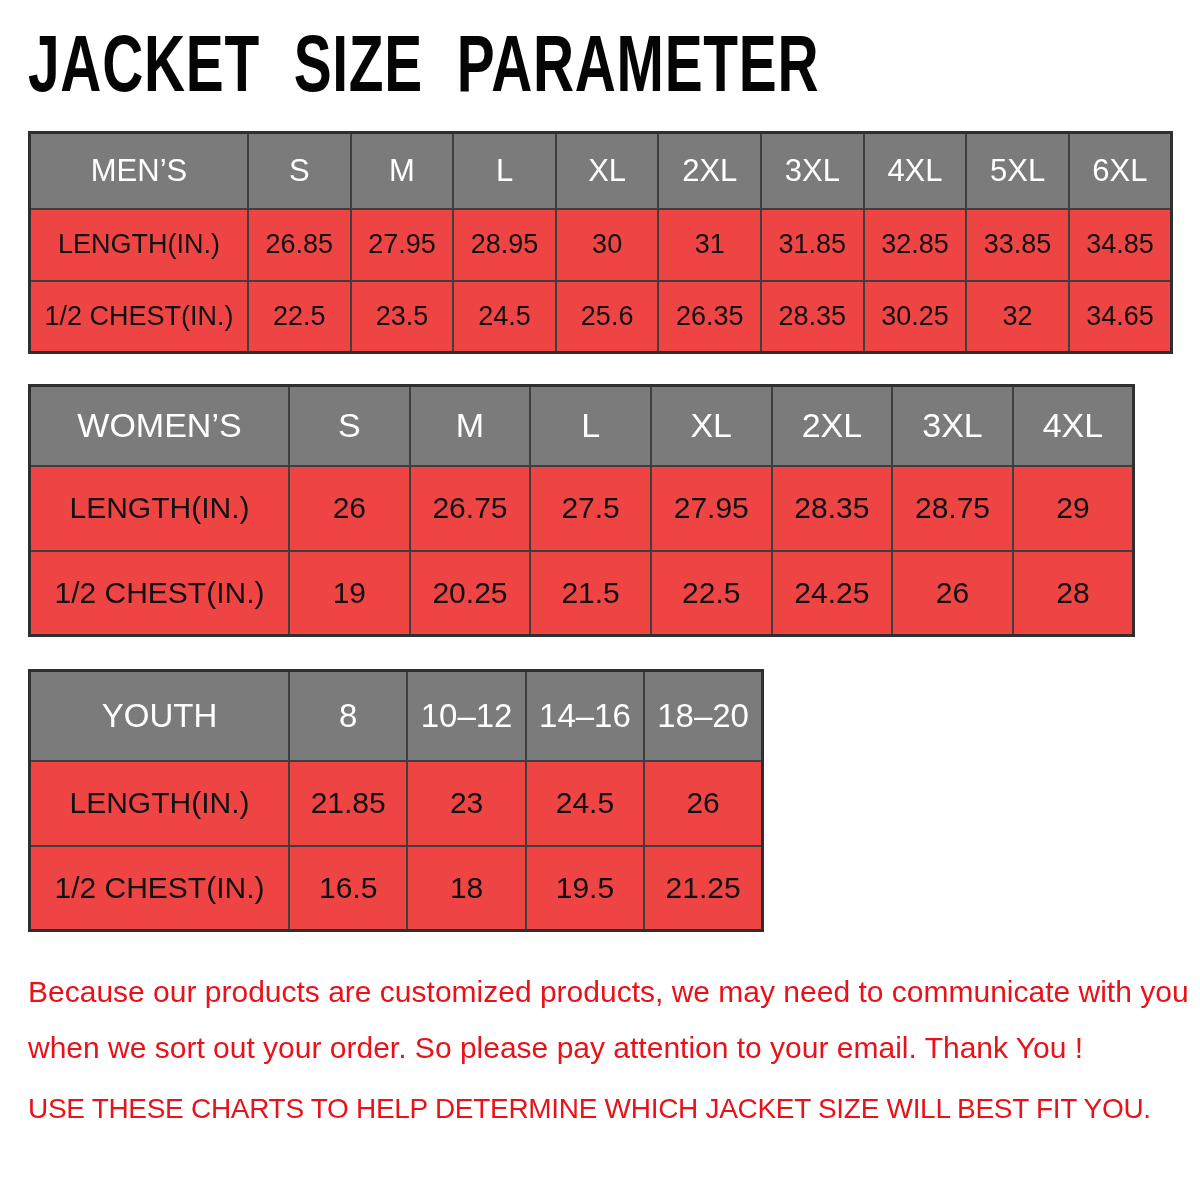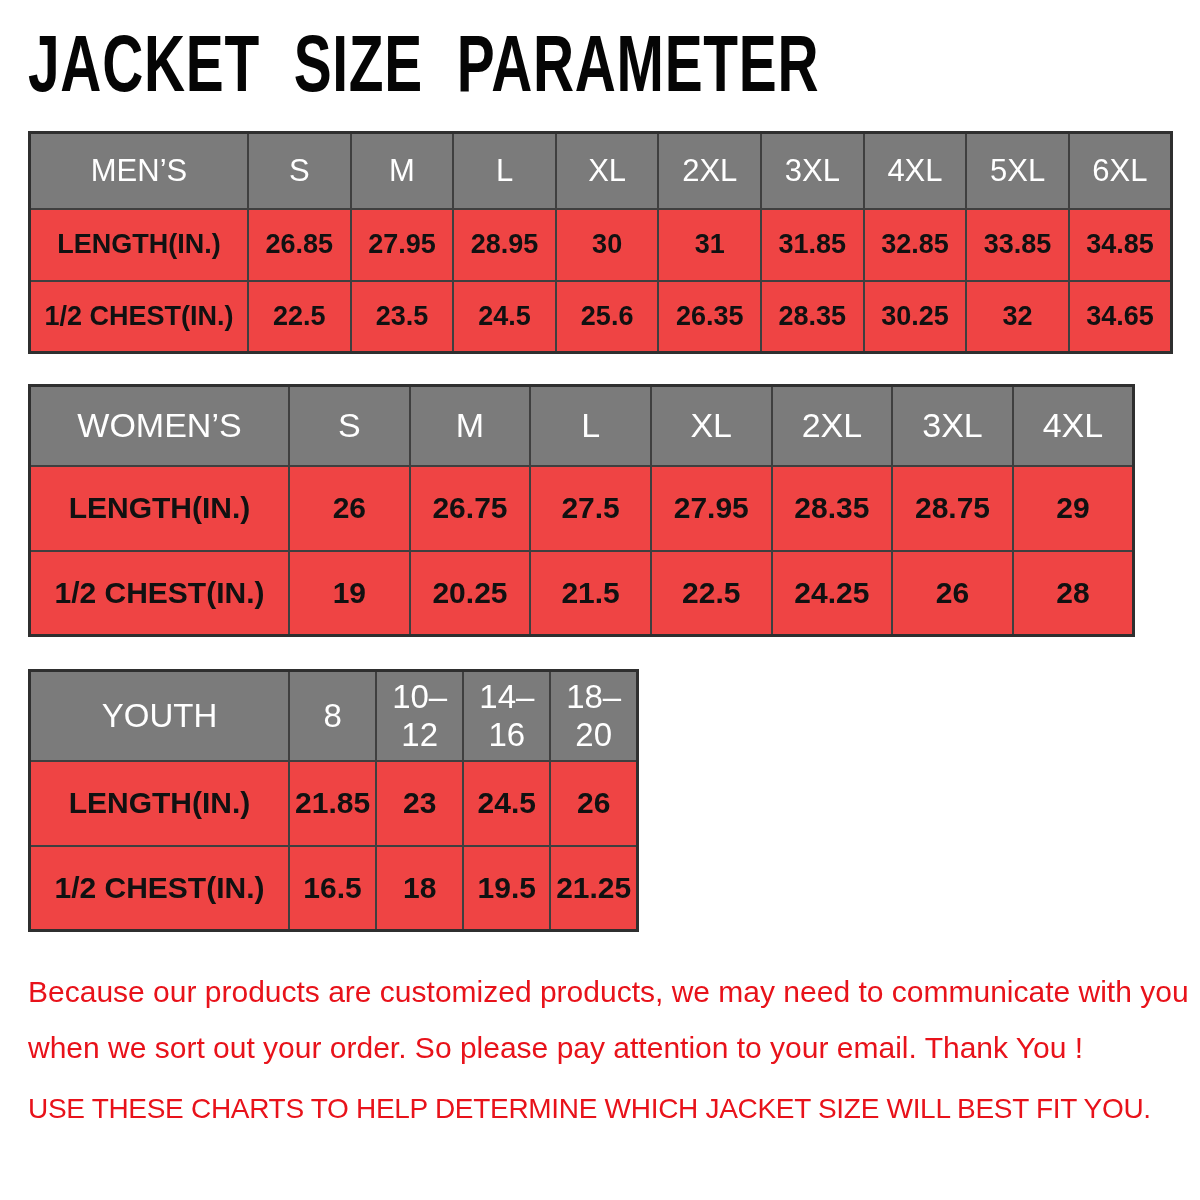--- a/index.html
+++ b/index.html
@@ -53,38 +53,37 @@
     padding: 0;
     overflow: hidden;
   }
   table.size-table thead th {
     background: var(--header-gray, #7b7b7b);
     color: #ffffff;
     font-weight: 400;
   }
   table.size-table tbody td {
     color: var(--text-black, #111111);
-    font-weight: bold;
   }
   
   table.mens { width: 1145px; margin-top: 22px; }
   table.mens thead tr { height: 76px; }
   table.mens tbody tr { height: 72px; }
   table.mens thead th { font-size: 31px; }
   table.mens tbody td { font-size: 27px; }
   table.mens .label-col { width: 216px; }
   
   table.womens { width: 1107px; margin-top: 30px; }
   table.womens thead tr { height: 80px; }
   table.womens tbody tr { height: 85px; }
   table.womens thead th { font-size: 34px; }
   table.womens tbody td { font-size: 30px; }
   table.womens .label-col { width: 257px; }
   
-  table.youth { width: 611px; margin-top: 32px; }
+  table.youth { width: 736px; margin-top: 32px; }
   table.youth thead tr { height: 90px; }
   table.youth tbody tr { height: 85px; }
   table.youth thead th { font-size: 33px; }
   table.youth tbody td { font-size: 30px; }
   table.youth .label-col { width: 257px; }
 
   .footer-para {
     margin: 32px 0 0 0;
     color: var(--red, #e8121a);
     font-size: 30px;

